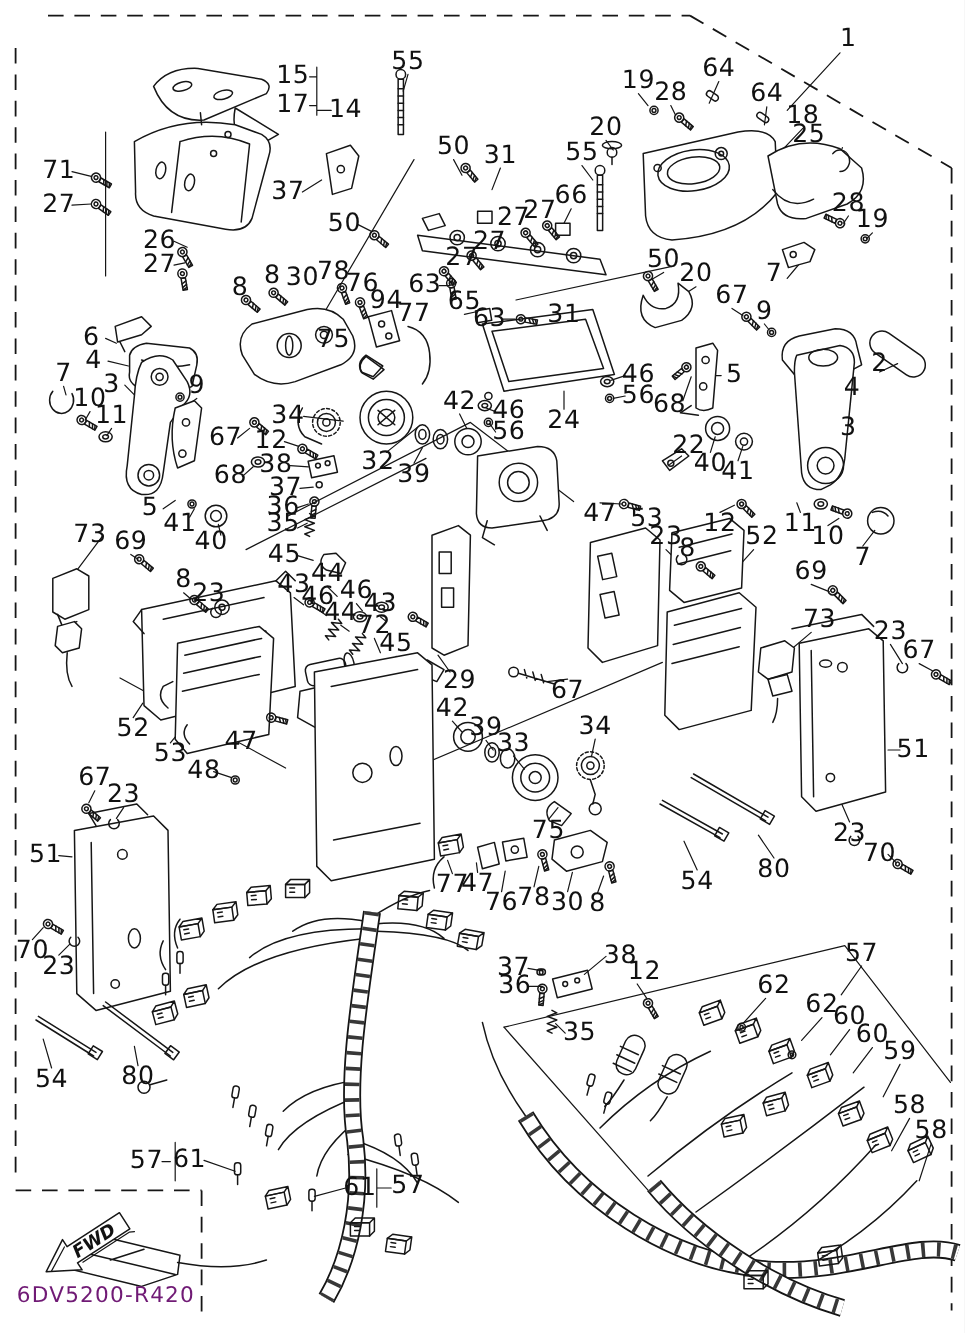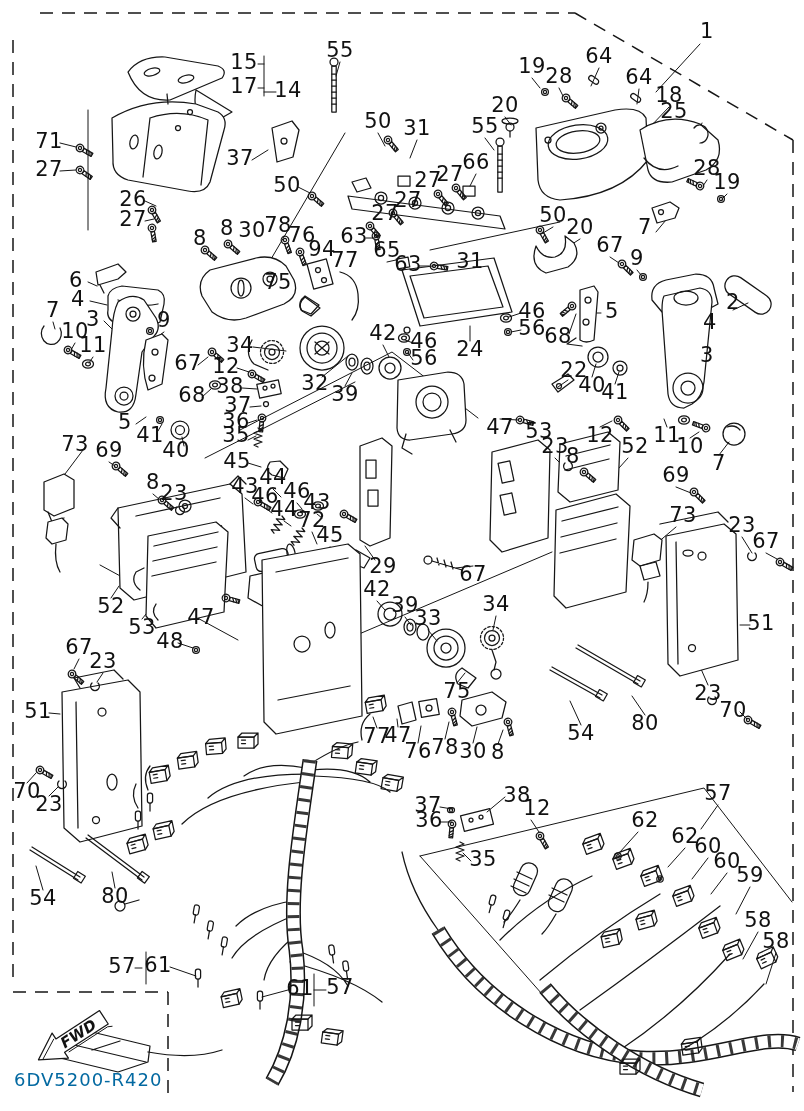--- a/index.html
+++ b/index.html
@@ -10,21 +10,21 @@
   .s{stroke:#161616;fill:none;stroke-width:1.25;stroke-linecap:round;stroke-linejoin:round;}
   .wf{fill:#ffffff;}
   .dash{stroke:#161616;fill:none;stroke-width:1.5;stroke-dasharray:13 9;}
   .thin{stroke-width:1;}
   .t1{stroke:#161616;fill:none;stroke-width:15;}
   .t2{stroke:#ffffff;fill:none;stroke-width:12;}
   .t3{stroke:#161616;fill:none;stroke-width:12;stroke-dasharray:3 10;opacity:.85;}
   #callout-layer{position:absolute;left:0;top:0;width:100%;height:100%;pointer-events:none;}
   .callout{position:absolute;transform:translate(-50%,-55%);color:#111;font-size:21px;
            line-height:1;white-space:nowrap;letter-spacing:.5px;}
-  #code-label{position:absolute;left:14px;top:1069px;font-size:18px;color:#0369a1;letter-spacing:1px;}
+  #code-label{position:absolute;left:14px;top:1069px;font-size:18px;color:#701a75;letter-spacing:1px;}
   .fwdtxt{font-size:15px;font-weight:bold;font-style:italic;fill:#111;stroke:none;
           font-family:"DejaVu Sans","Liberation Sans",sans-serif;}
 </style>
 </head>
 <body>
 
 <div id="stage">
 
 <svg id="art" width="804" height="1111" viewBox="0 0 804 1111">
   <defs>

